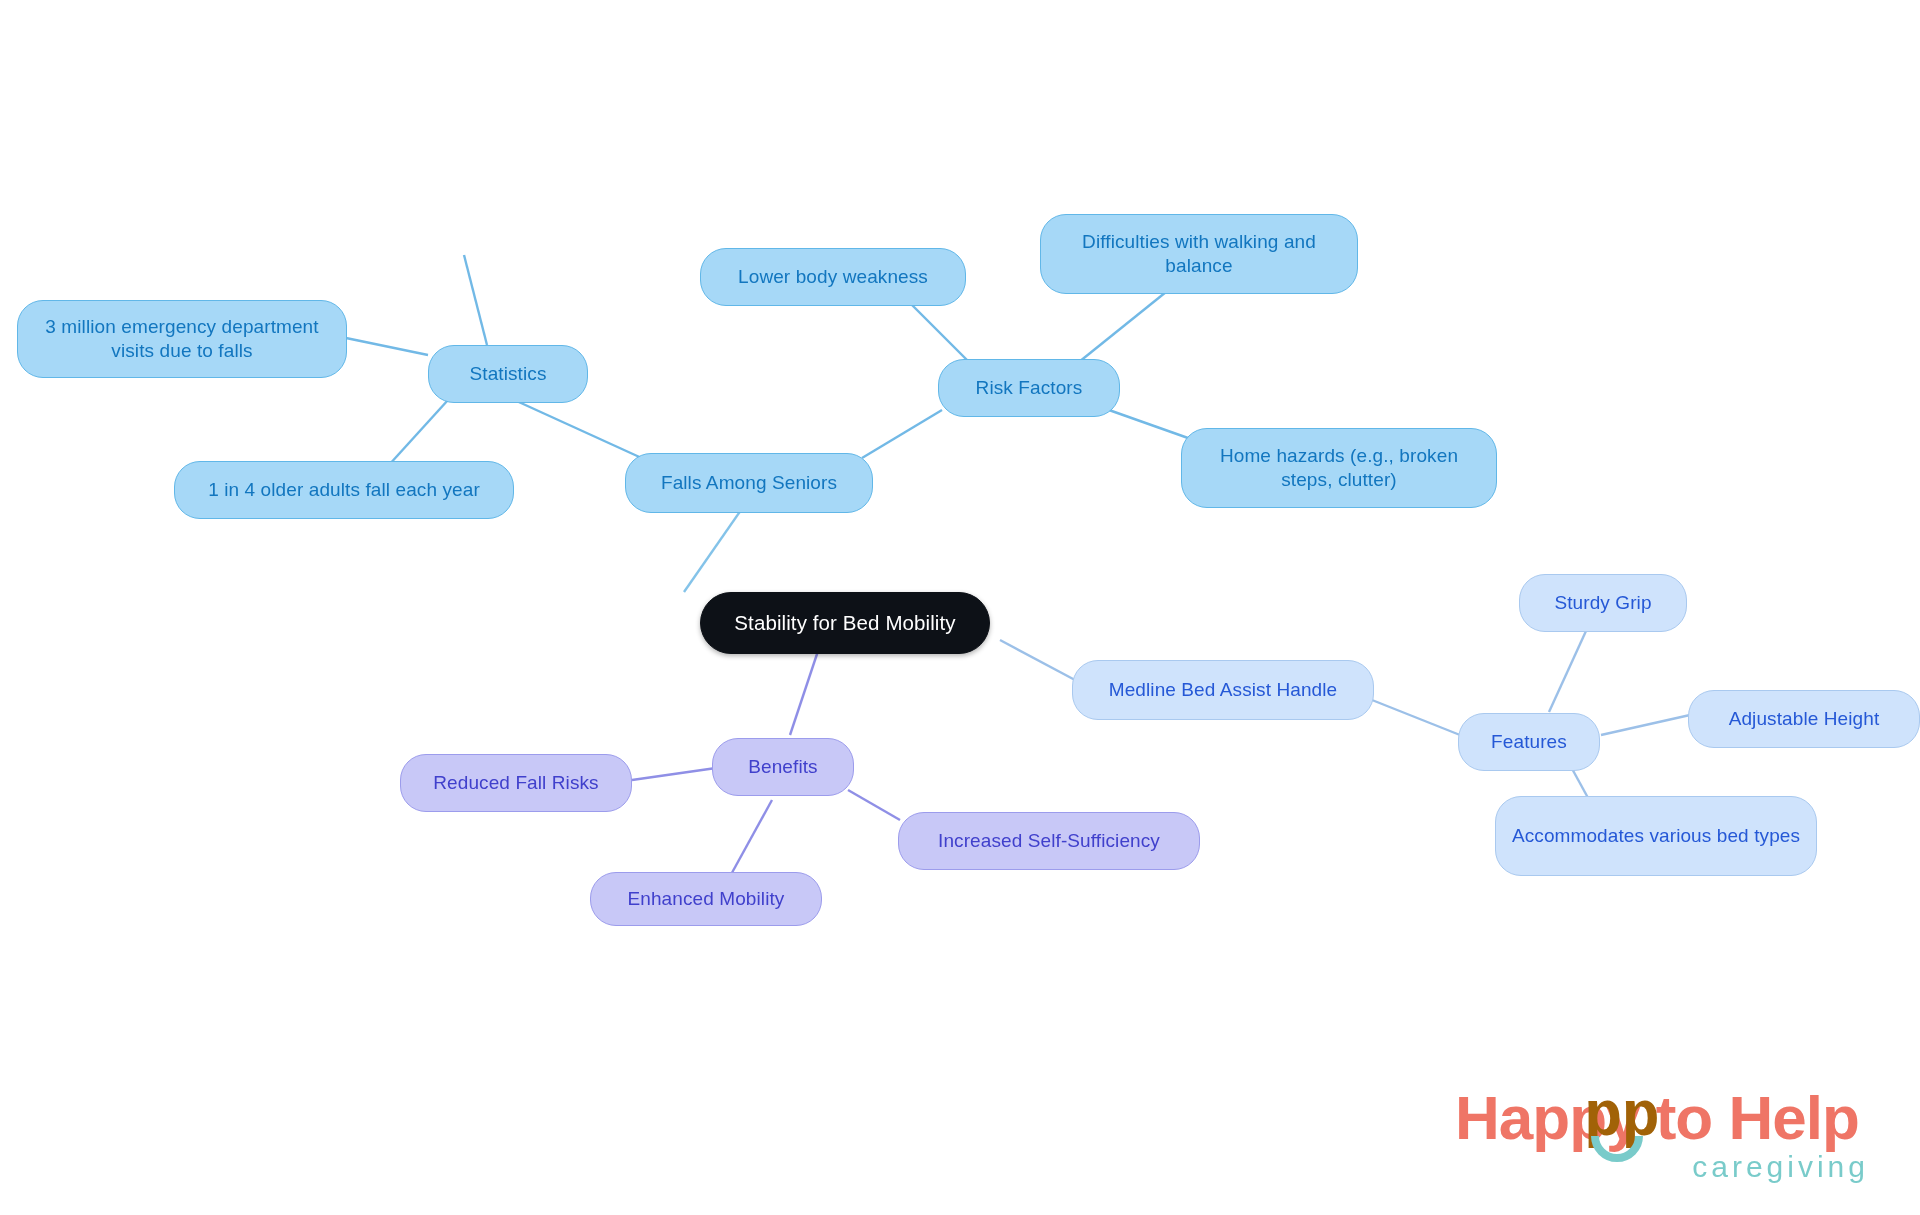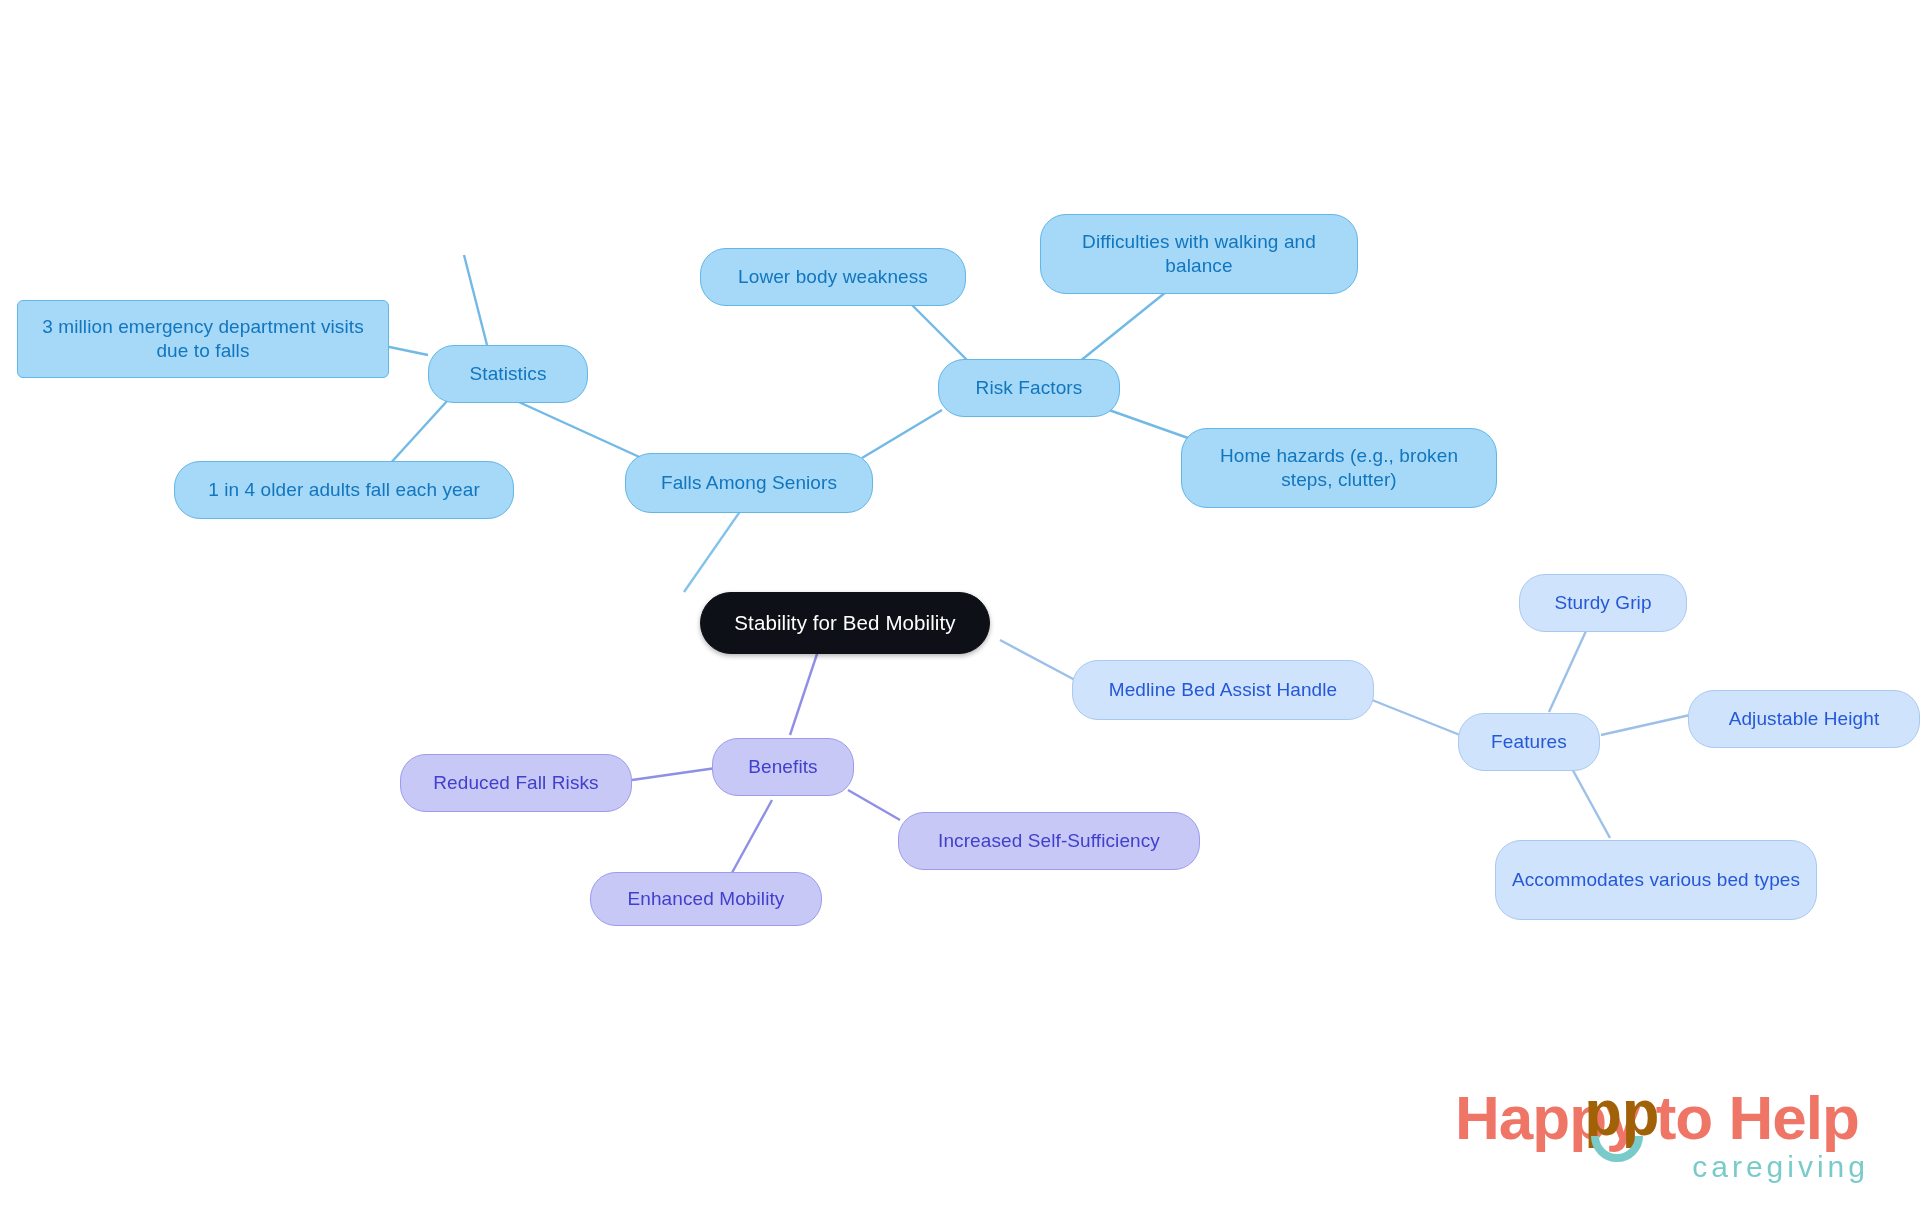--- a/index.html
+++ b/index.html
@@ -136,21 +136,21 @@
     <line x1="820" y1="645" x2="790" y2="735" stroke="#8f8fe6" stroke-width="2.4"></line>
 
     <line x1="716" y1="768" x2="632" y2="780" stroke="#8f8fe6" stroke-width="2.4"></line>
 
     <line x1="772" y1="800" x2="728" y2="880" stroke="#8f8fe6" stroke-width="2.4"></line>
 
     <line x1="848" y1="790" x2="900" y2="820" stroke="#8f8fe6" stroke-width="2.4"></line>
   </svg>
 
 
-  <div class="node n-blue" style="left:17px;top:300px;width:372px;height:78px;border-radius:6px;">3 million emergency department visits due to falls</div>
+  <div class="node n-blue" style="left:17px;top:300px;width:330px;height:78px;">3 million emergency department visits due to falls</div>
 
   <div class="node n-blue" style="left:428px;top:345px;width:160px;height:58px;">Statistics</div>
 
   <div class="node n-blue" style="left:174px;top:461px;width:340px;height:58px;">1 in 4 older adults fall each year</div>
 
   <div class="node n-blue" style="left:625px;top:453px;width:248px;height:60px;">Falls Among Seniors</div>
 
   <div class="node n-blue" style="left:700px;top:248px;width:266px;height:58px;">Lower body weakness</div>
 
   <div class="node n-blue" style="left:1040px;top:214px;width:318px;height:80px;">Difficulties with walking and balance</div>
@@ -162,21 +162,21 @@
   <div class="node n-root" style="left:700px;top:592px;width:290px;height:62px;">Stability for Bed Mobility</div>
 
   <div class="node n-lblue" style="left:1519px;top:574px;width:168px;height:58px;">Sturdy Grip</div>
 
   <div class="node n-lblue" style="left:1072px;top:660px;width:302px;height:60px;">Medline Bed Assist Handle</div>
 
   <div class="node n-lblue" style="left:1458px;top:713px;width:142px;height:58px;">Features</div>
 
   <div class="node n-lblue" style="left:1688px;top:690px;width:232px;height:58px;">Adjustable Height</div>
 
-  <div class="node n-lblue" style="left:1495px;top:840px;width:322px;height:80px;">Accommodates various bed types</div>
+  <div class="node n-lblue" style="left:1495px;top:796px;width:322px;height:80px;">Accommodates various bed types</div>
 
   <div class="node n-purple" style="left:712px;top:738px;width:142px;height:58px;">Benefits</div>
 
   <div class="node n-purple" style="left:400px;top:754px;width:232px;height:58px;">Reduced Fall Risks</div>
 
   <div class="node n-purple" style="left:898px;top:812px;width:302px;height:58px;">Increased Self-Sufficiency</div>
 
   <div class="node n-purple" style="left:590px;top:872px;width:232px;height:54px;">Enhanced Mobility</div>
 
   <div id="logo">

